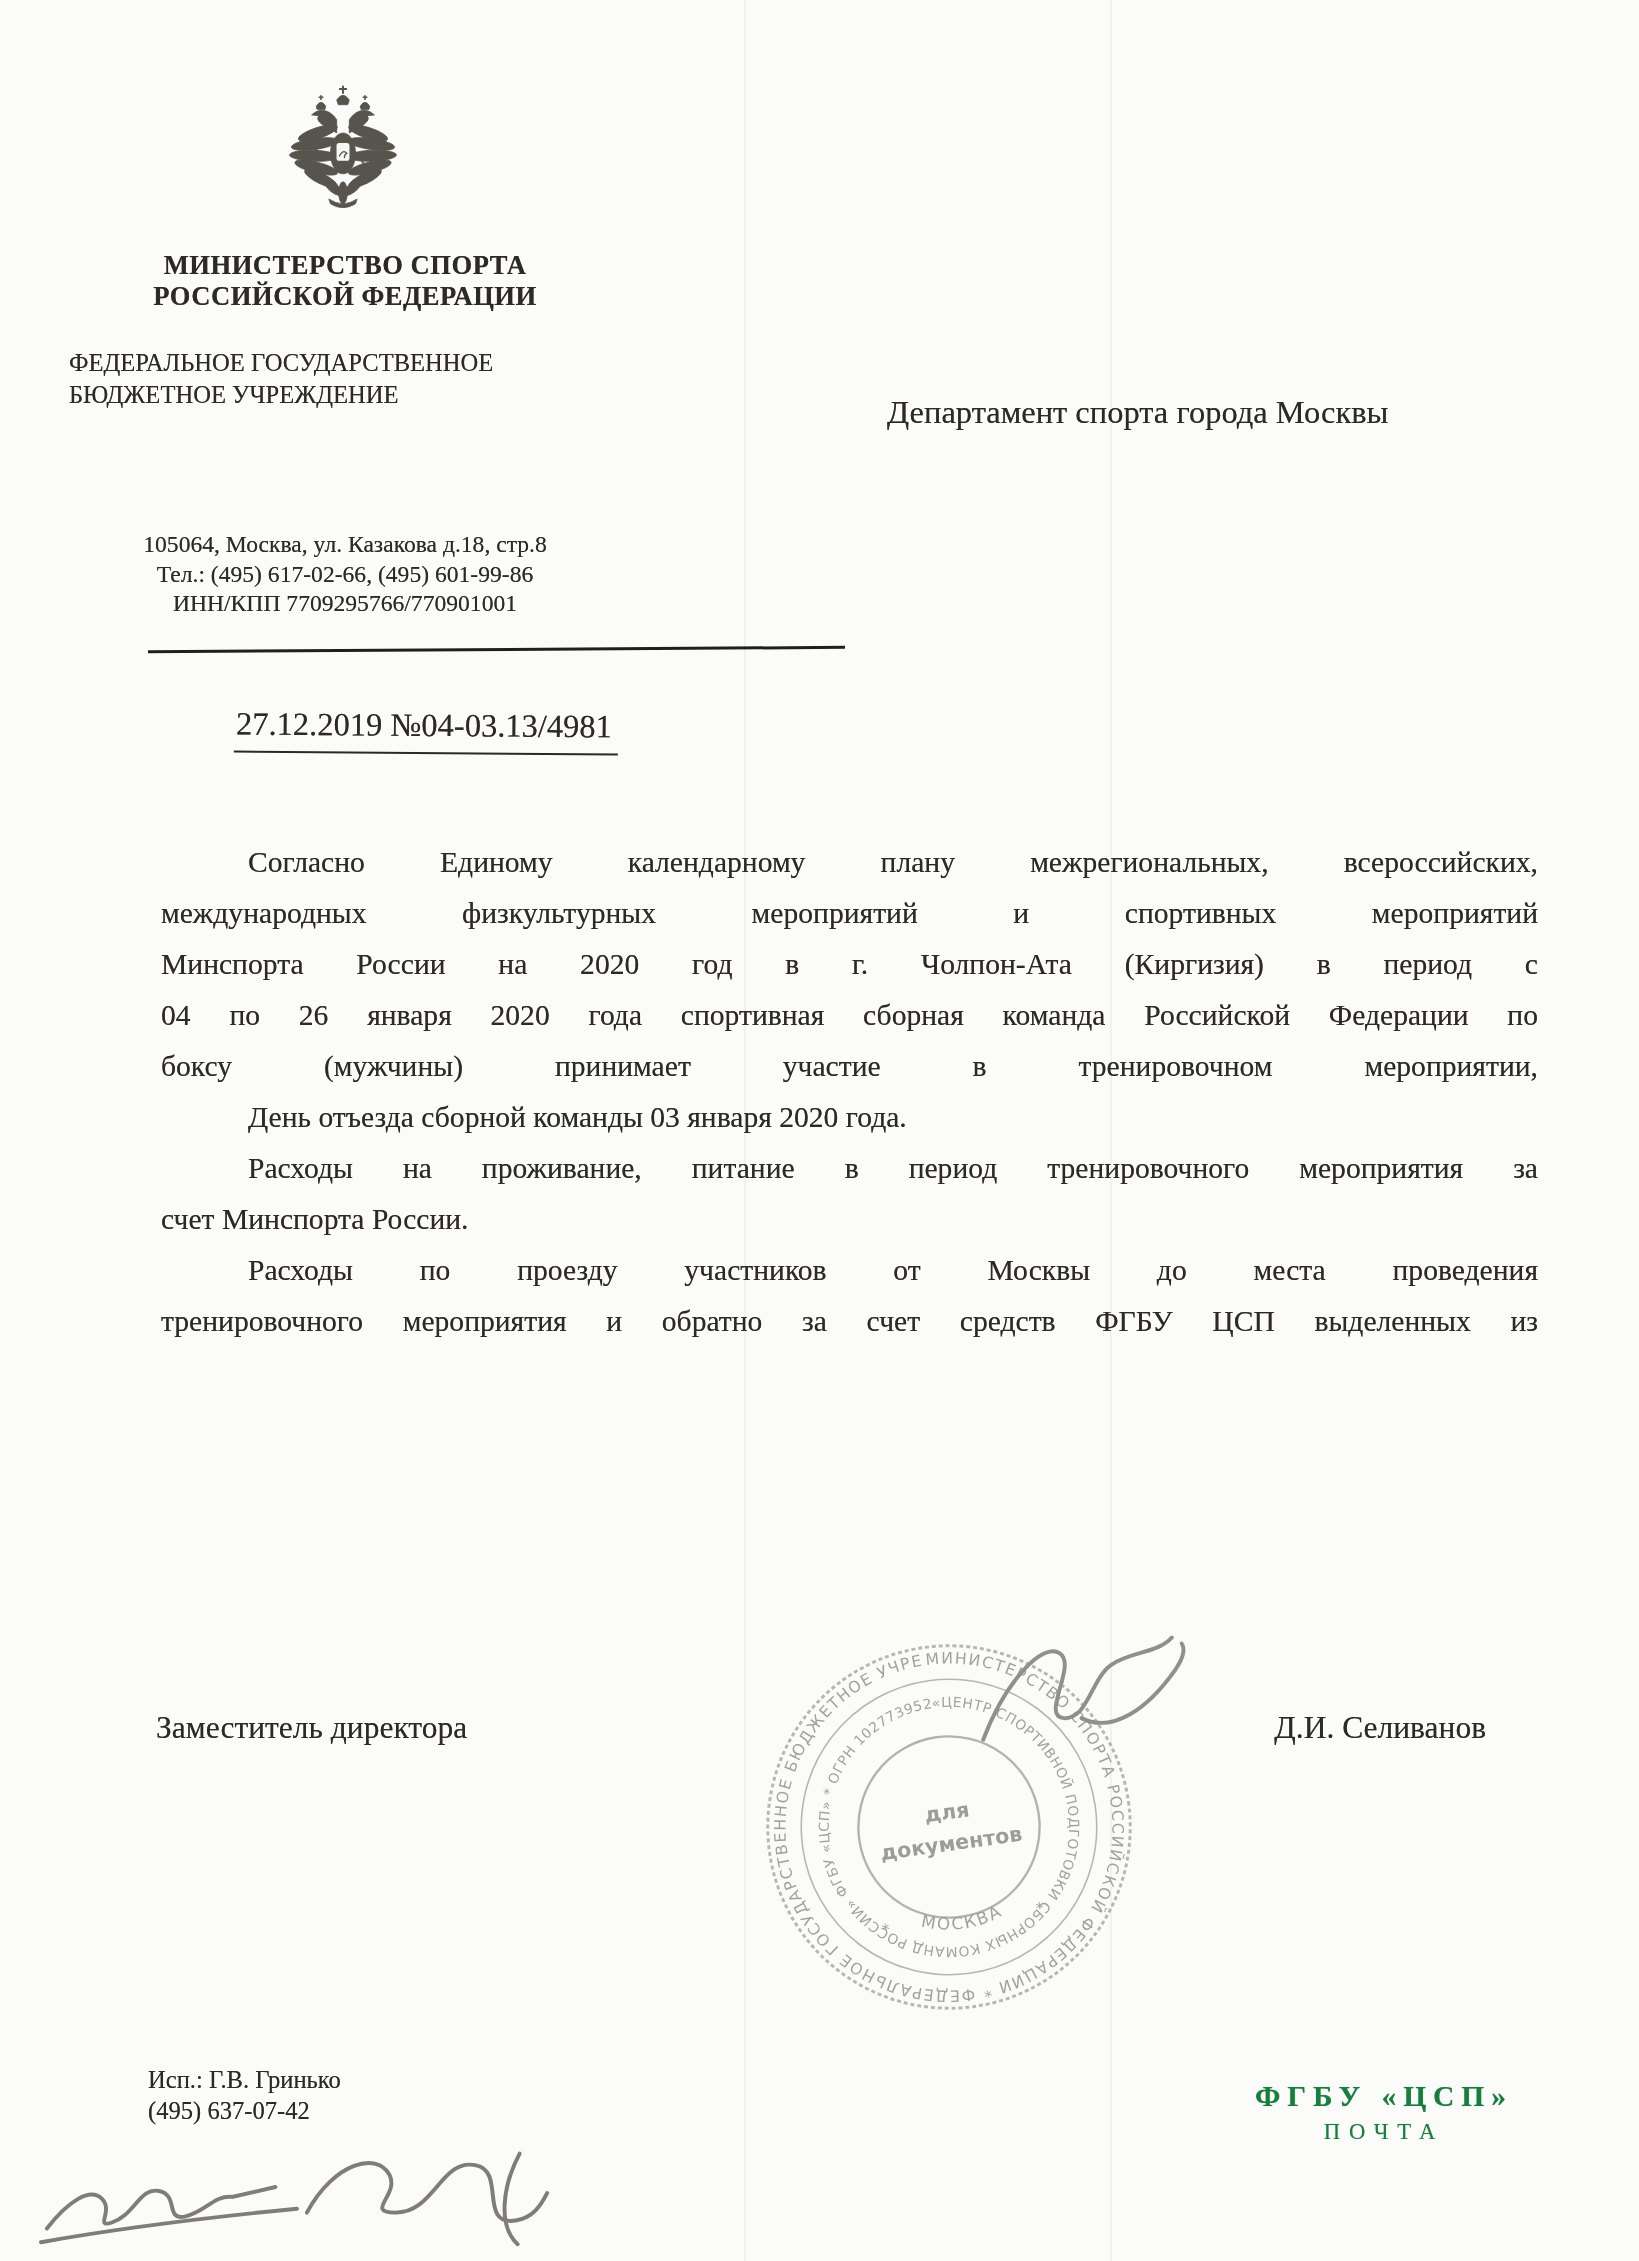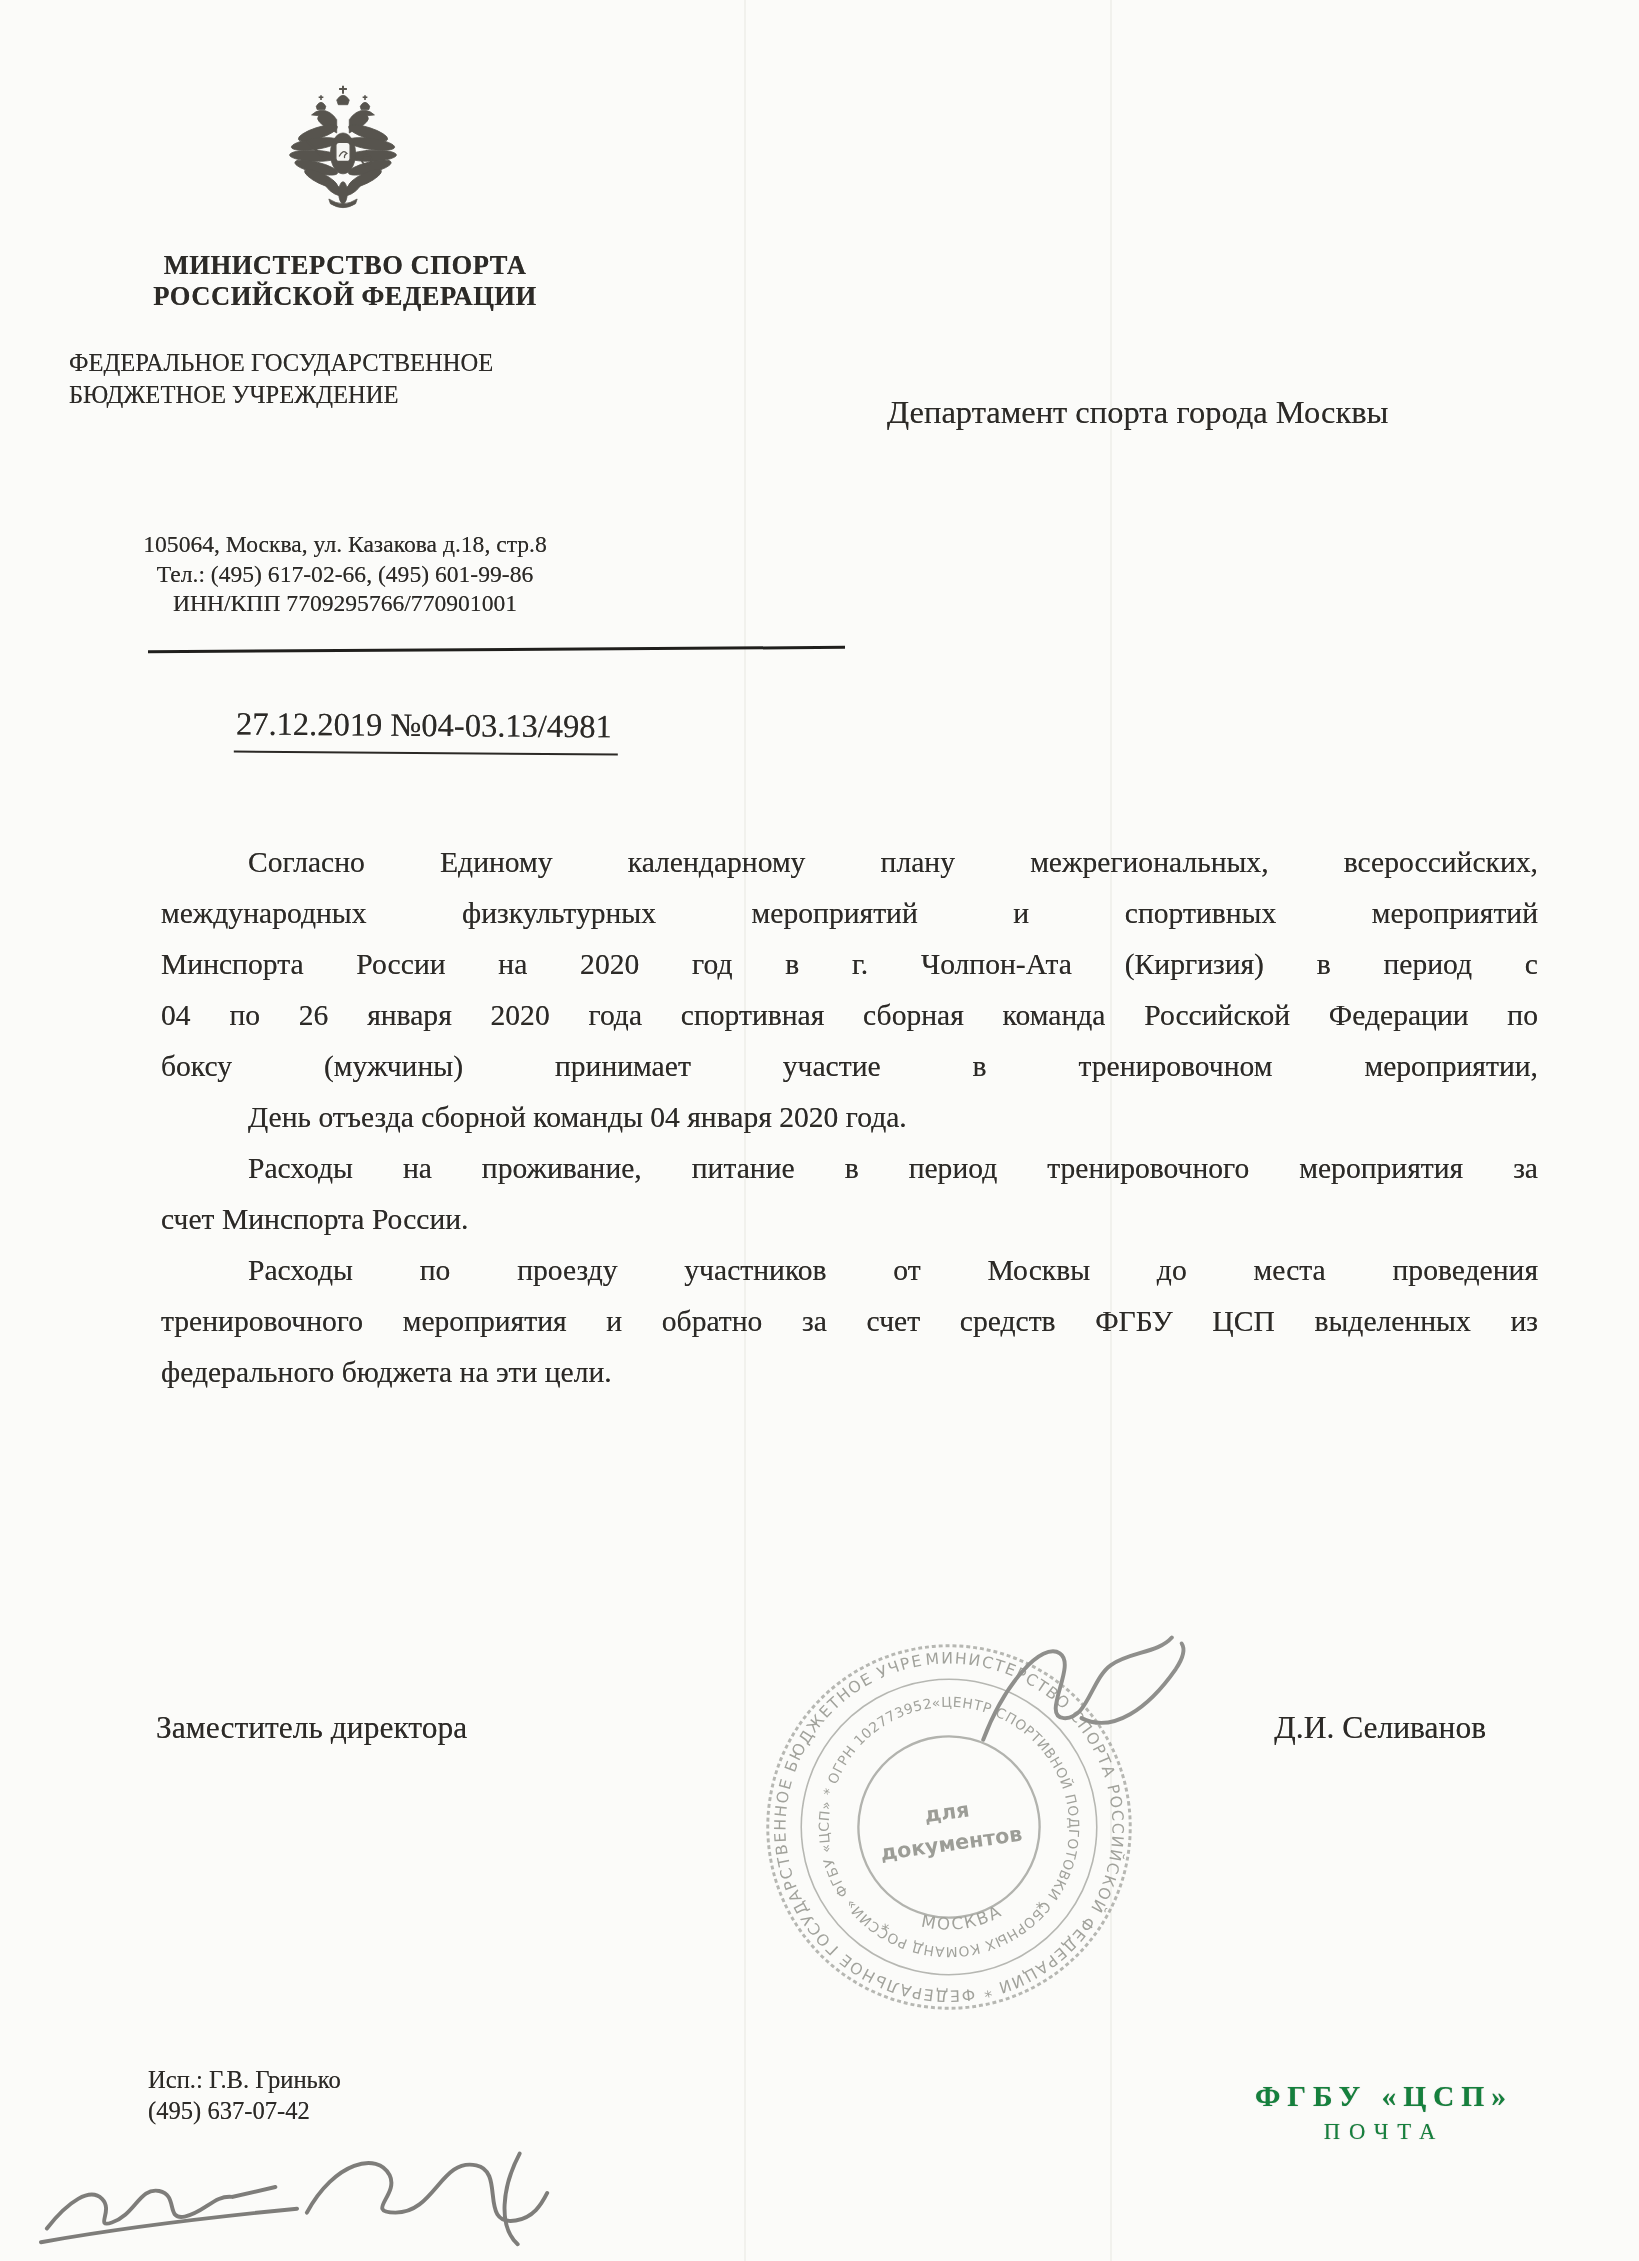--- a/index.html
+++ b/index.html
@@ -129,30 +129,29 @@
     <div class="para">
       <div class="bline first">Согласно Единому календарному плану межрегиональных, всероссийских,</div>
       <div class="bline">международных физкультурных мероприятий и спортивных мероприятий</div>
       <div class="bline">Минспорта России на 2020 год в г. Чолпон-Ата (Киргизия) в период с</div>
       <div class="bline">04 по 26 января 2020 года спортивная сборная команда Российской Федерации по</div>
       <div class="bline">боксу (мужчины) принимает участие в тренировочном мероприятии,</div>
     </div>
     <div class="para">
     </div>
     <div class="para">
-      <div class="bline first last">День отъезда сборной команды 04 января 2020 года.</div>
+      <div class="bline first last">День отъезда сборной команды 03 января 2020 года.</div>
     </div>
     <div class="para">
       <div class="bline first">Расходы на проживание, питание в период тренировочного мероприятия за</div>
       <div class="bline last">счет Минспорта России.</div>
     </div>
     <div class="para">
       <div class="bline first">Расходы по проезду участников от Москвы до места проведения</div>
       <div class="bline">тренировочного мероприятия и обратно за счет средств ФГБУ ЦСП выделенных из</div>
-      <div class="bline last">федерального бюджета на эти цели.</div>
     </div>
   </div>
 
   <div class="sig-title soft">Заместитель директора</div>
   <div class="sig-name soft">Д.И. Селиванов</div>
 
   <svg class="stamp" viewBox="0 0 400 400">
     <defs>
       <path id="ringOuter" d="M 200 34 a 166 166 0 1 1 -0.01 0"></path>
       <path id="ringInner" d="M 200 78 a 122 122 0 1 1 -0.01 0"></path>

